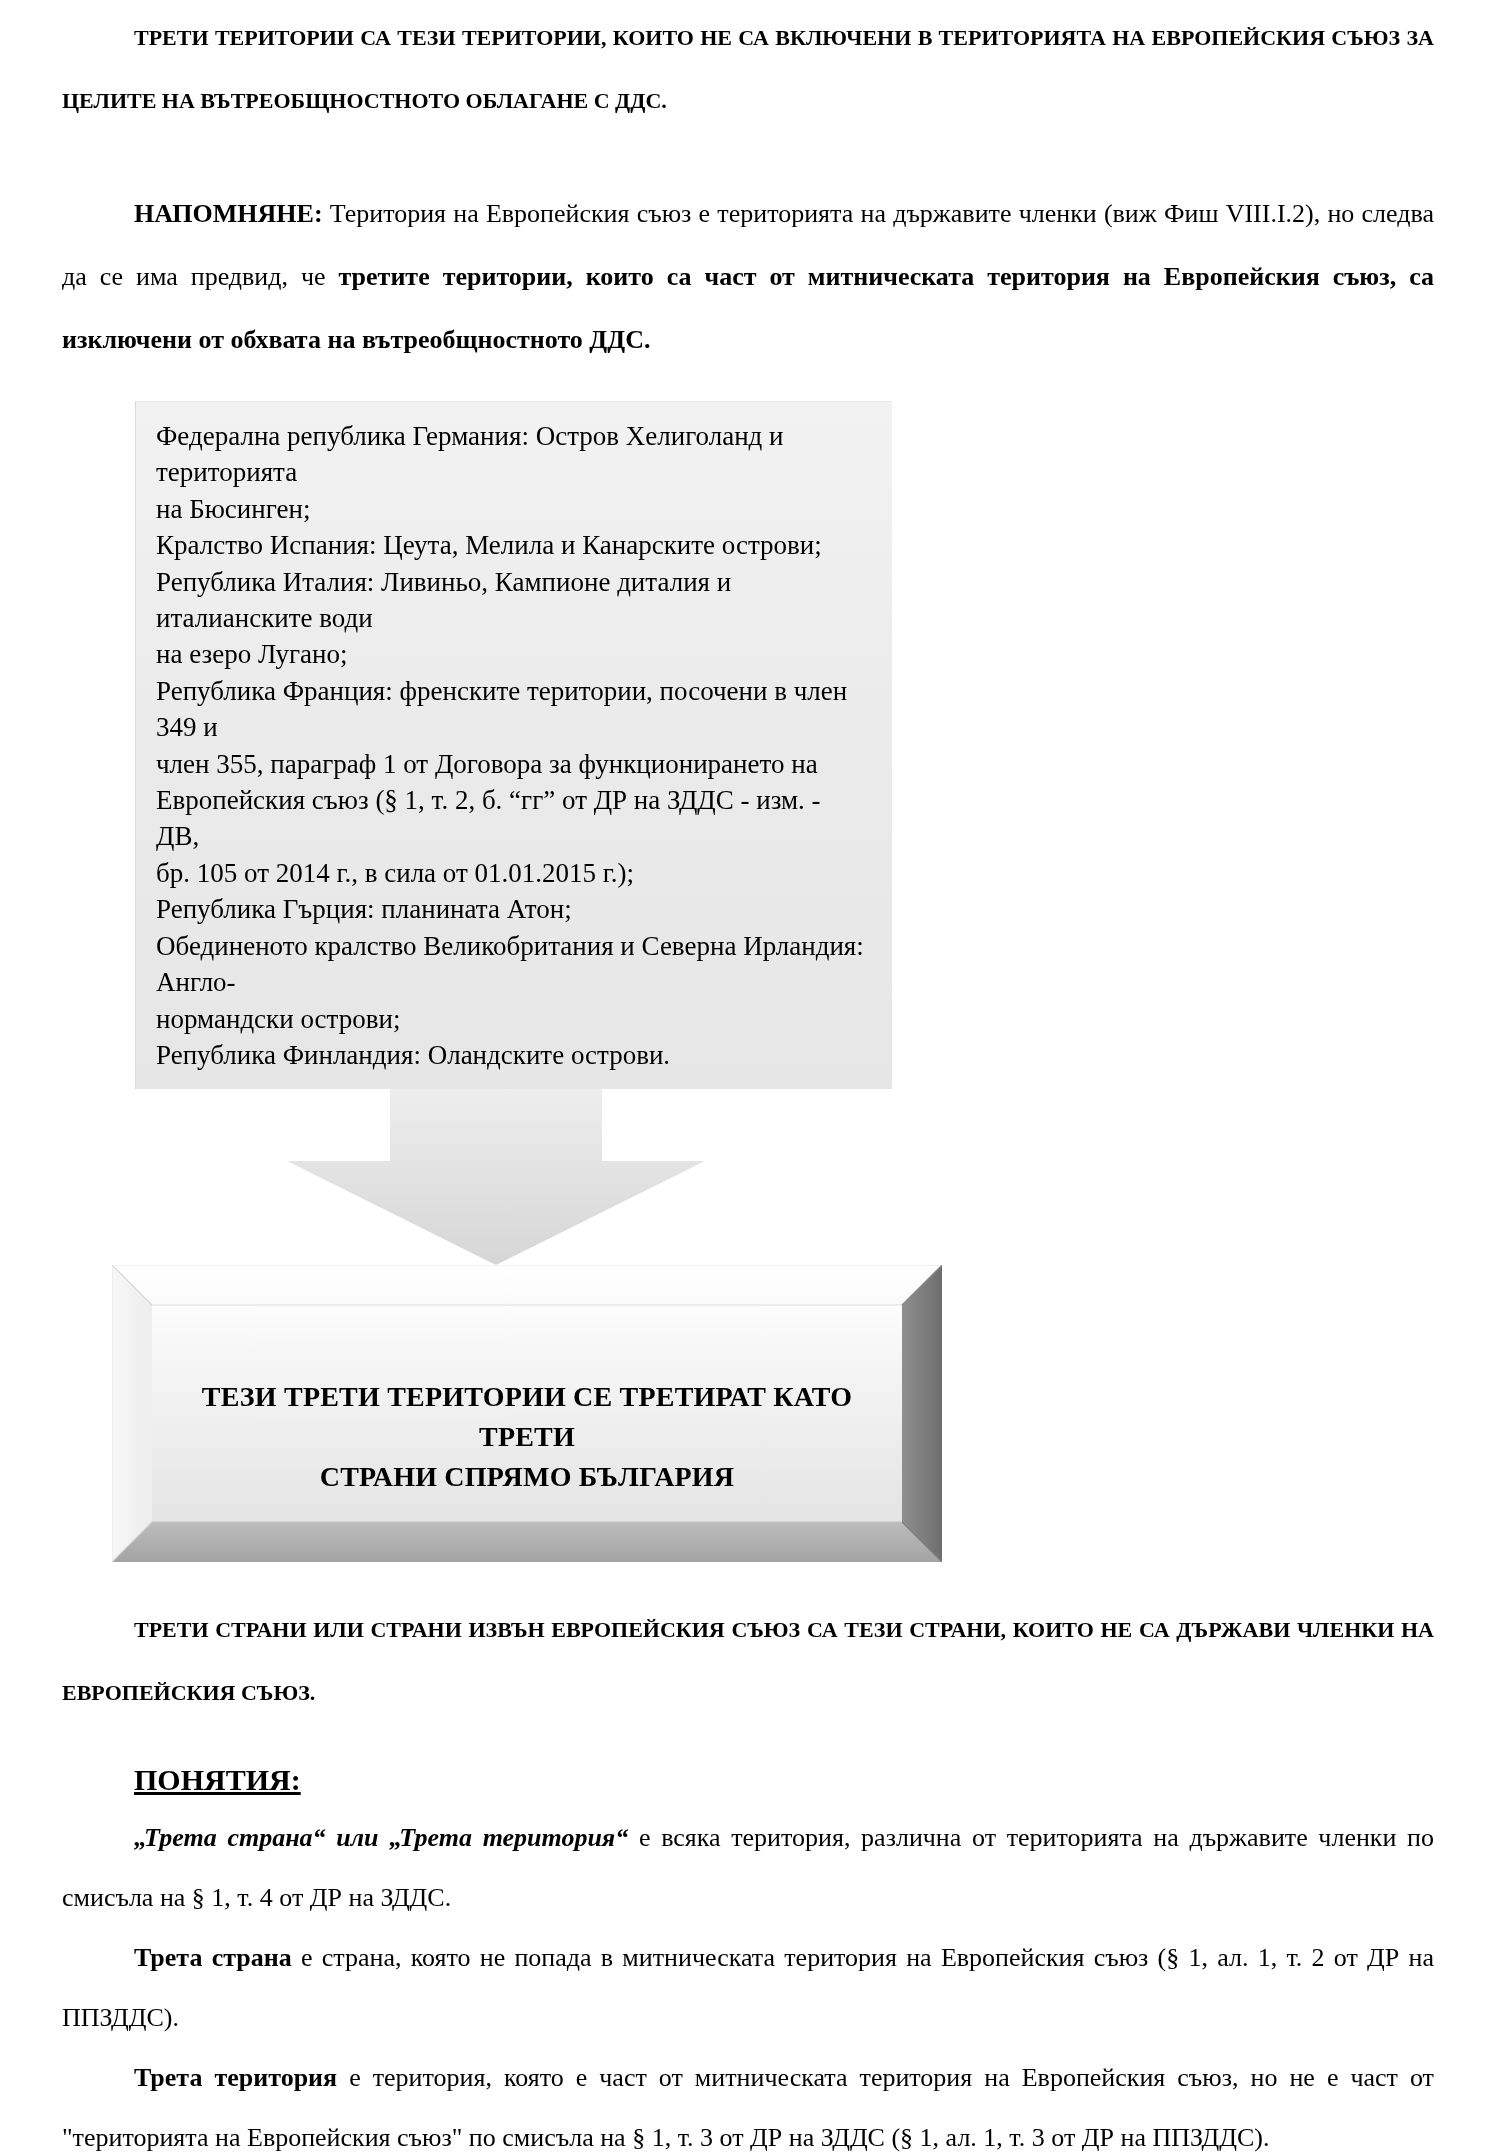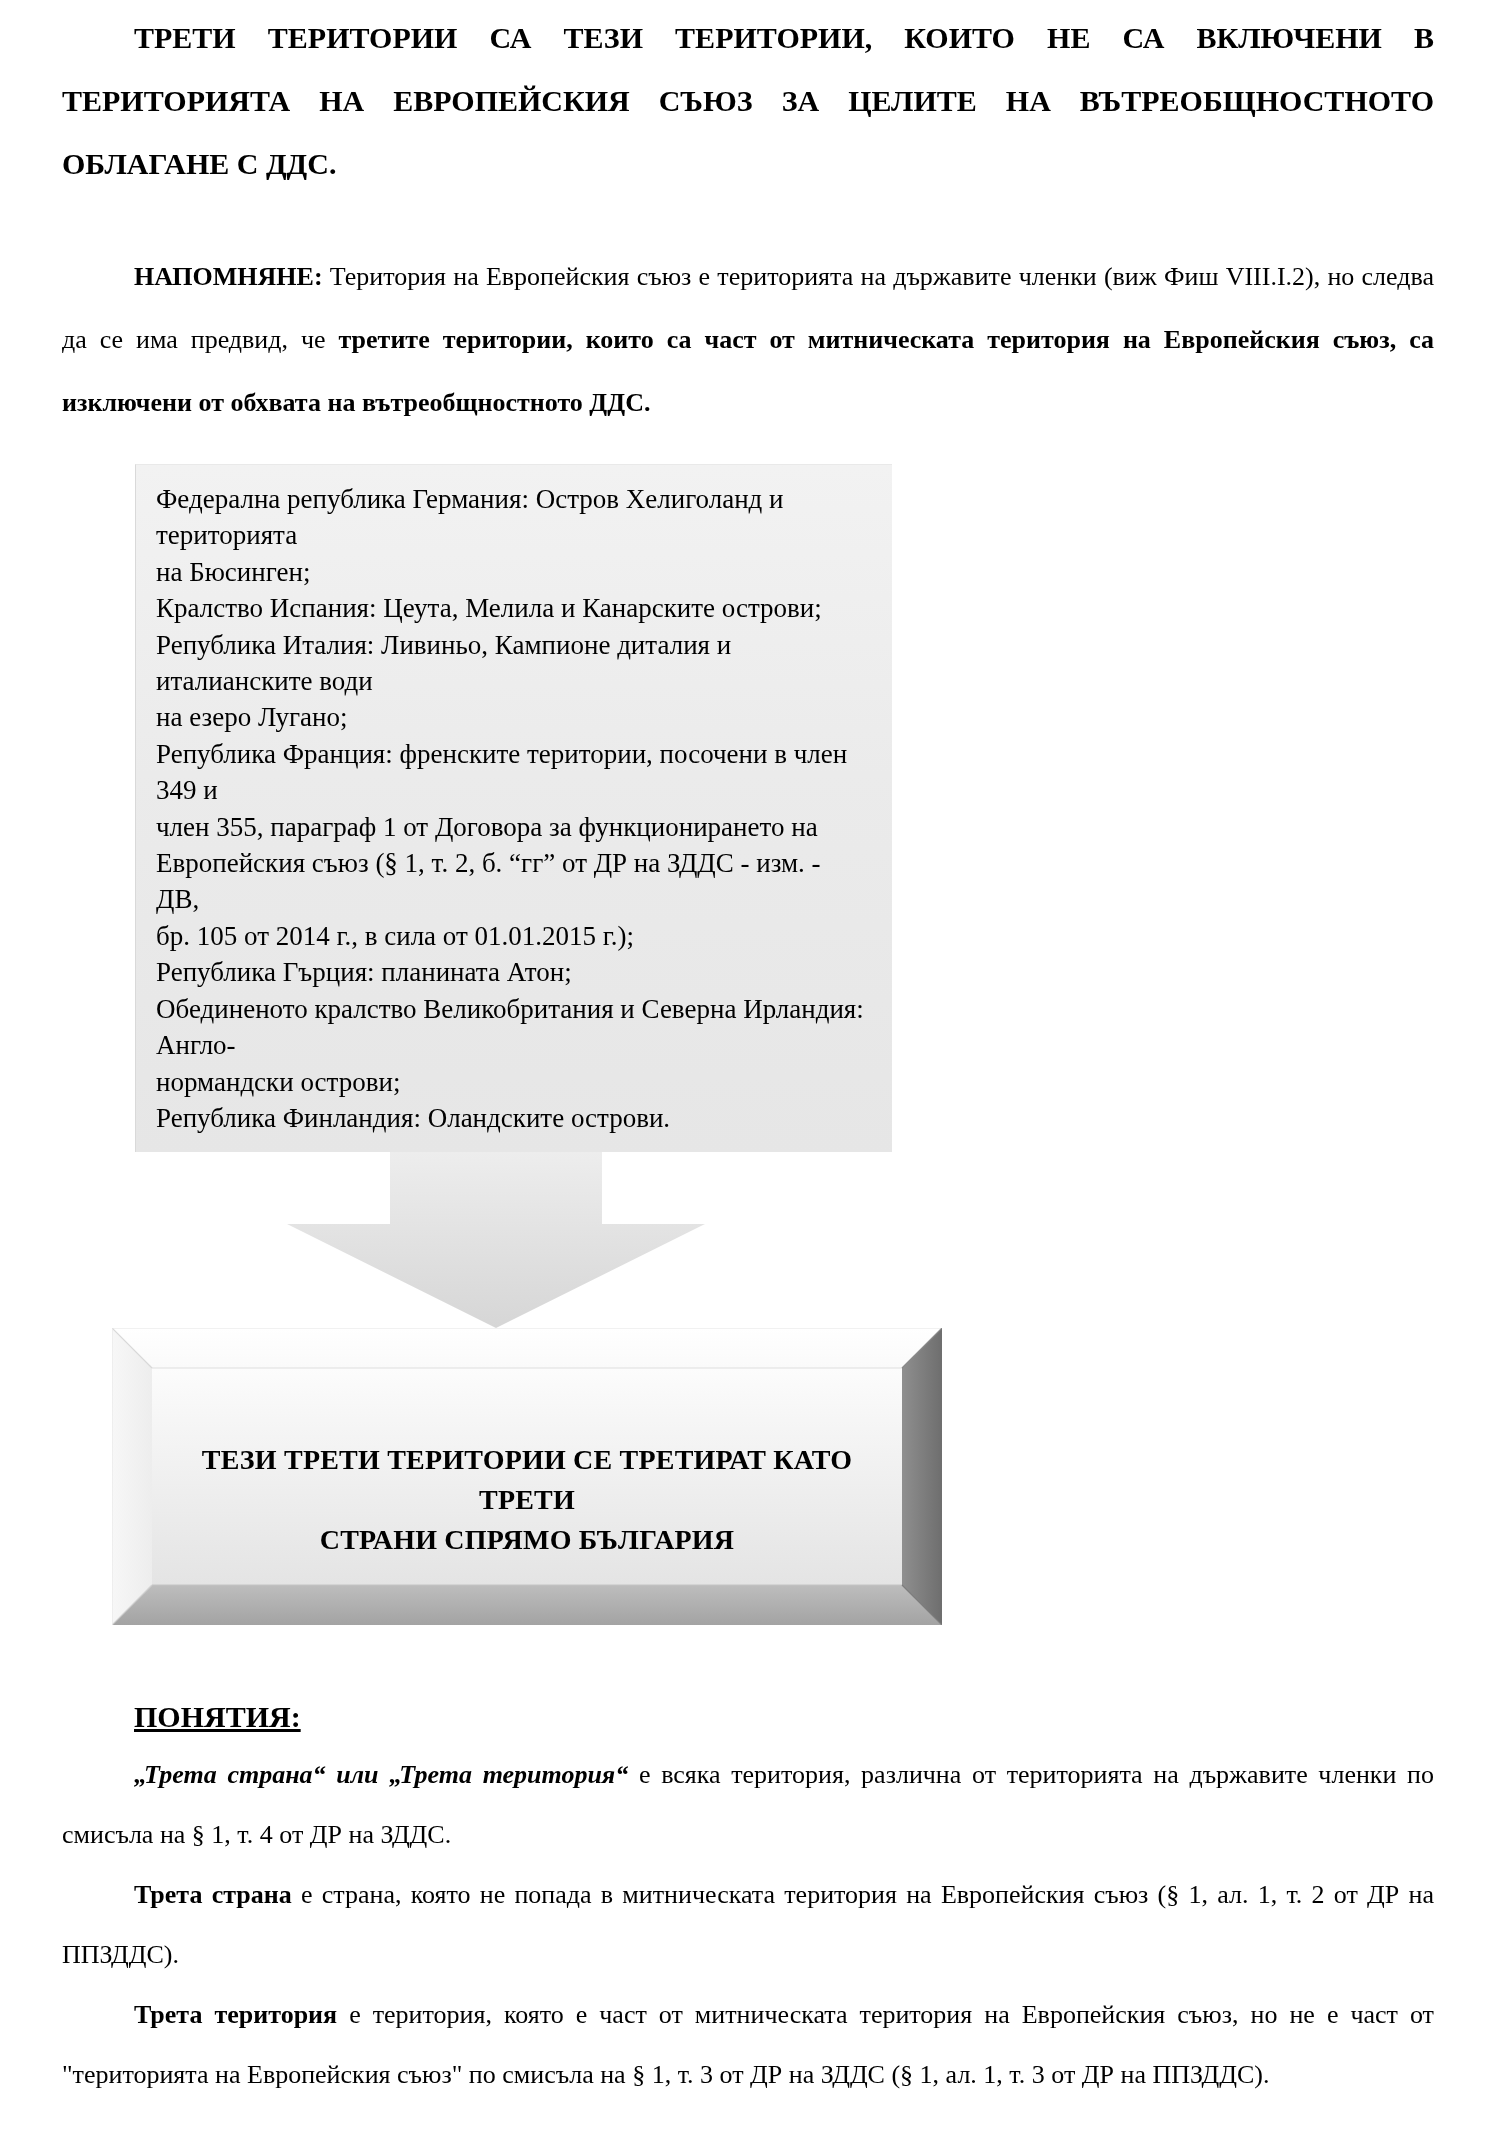--- a/index.html
+++ b/index.html
@@ -32,21 +32,21 @@
   }
   .indent { text-indent: 72px; }
 
   .b { font-weight: bold; }
   .bi { font-weight: bold; font-style: italic; }
   .u { text-decoration: underline; }
 
   
   .headline {
     font-weight: bold;
-    font-size: 30px;
+    font-size: 22px;
     line-height: 63px;
     text-align: justify;
     text-align-last: left;
     text-indent: 72px;
     margin: 0;
     padding-top: 6px;
   }
 
   
   .gap-sm { height: 30px; }
@@ -205,20 +205,21 @@
       <polyline points="830,297 790,257" stroke="#7d7d7d" stroke-width="1.2" fill="none"></polyline>
       <polyline points="0,0 0,297" stroke="#e8e8e8" stroke-width="1.2" fill="none"></polyline>
     </svg>
     <div class="box3d-text">
       <div>ТЕЗИ ТРЕТИ ТЕРИТОРИИ СЕ ТРЕТИРАТ КАТО ТРЕТИ</div>
       <div>СТРАНИ СПРЯМО БЪЛГАРИЯ</div>
     </div>
   </div>
 
   <div class="lower-block">
+    <p class="headline" style="padding-top:0">ТРЕТИ СТРАНИ ИЛИ СТРАНИ ИЗВЪН ЕВРОПЕЙСКИЯ СЪЮЗ СА ТЕЗИ СТРАНИ, КОИТО НЕ СА ДЪРЖАВИ ЧЛЕНКИ НА ЕВРОПЕЙСКИЯ СЪЮЗ.</p>
 
     <div class="gap-sm"></div>
 
     <div>
       <div style="margin-left:72px;">
         <span class="b u" style="font-size:30px;line-height:52px;">ПОНЯТИЯ:</span>
       </div>
 
       <p class="para indent" style="line-height:60px;margin-top:2px;"><span class="bi">„Трета страна“</span><span class="bi"> или </span><span class="bi">„Трета територия“</span><span> е всяка територия,  различна от територията на държавите членки по смисъла на  § 1, т. 4 от ДР на ЗДДС.</span></p>
 

